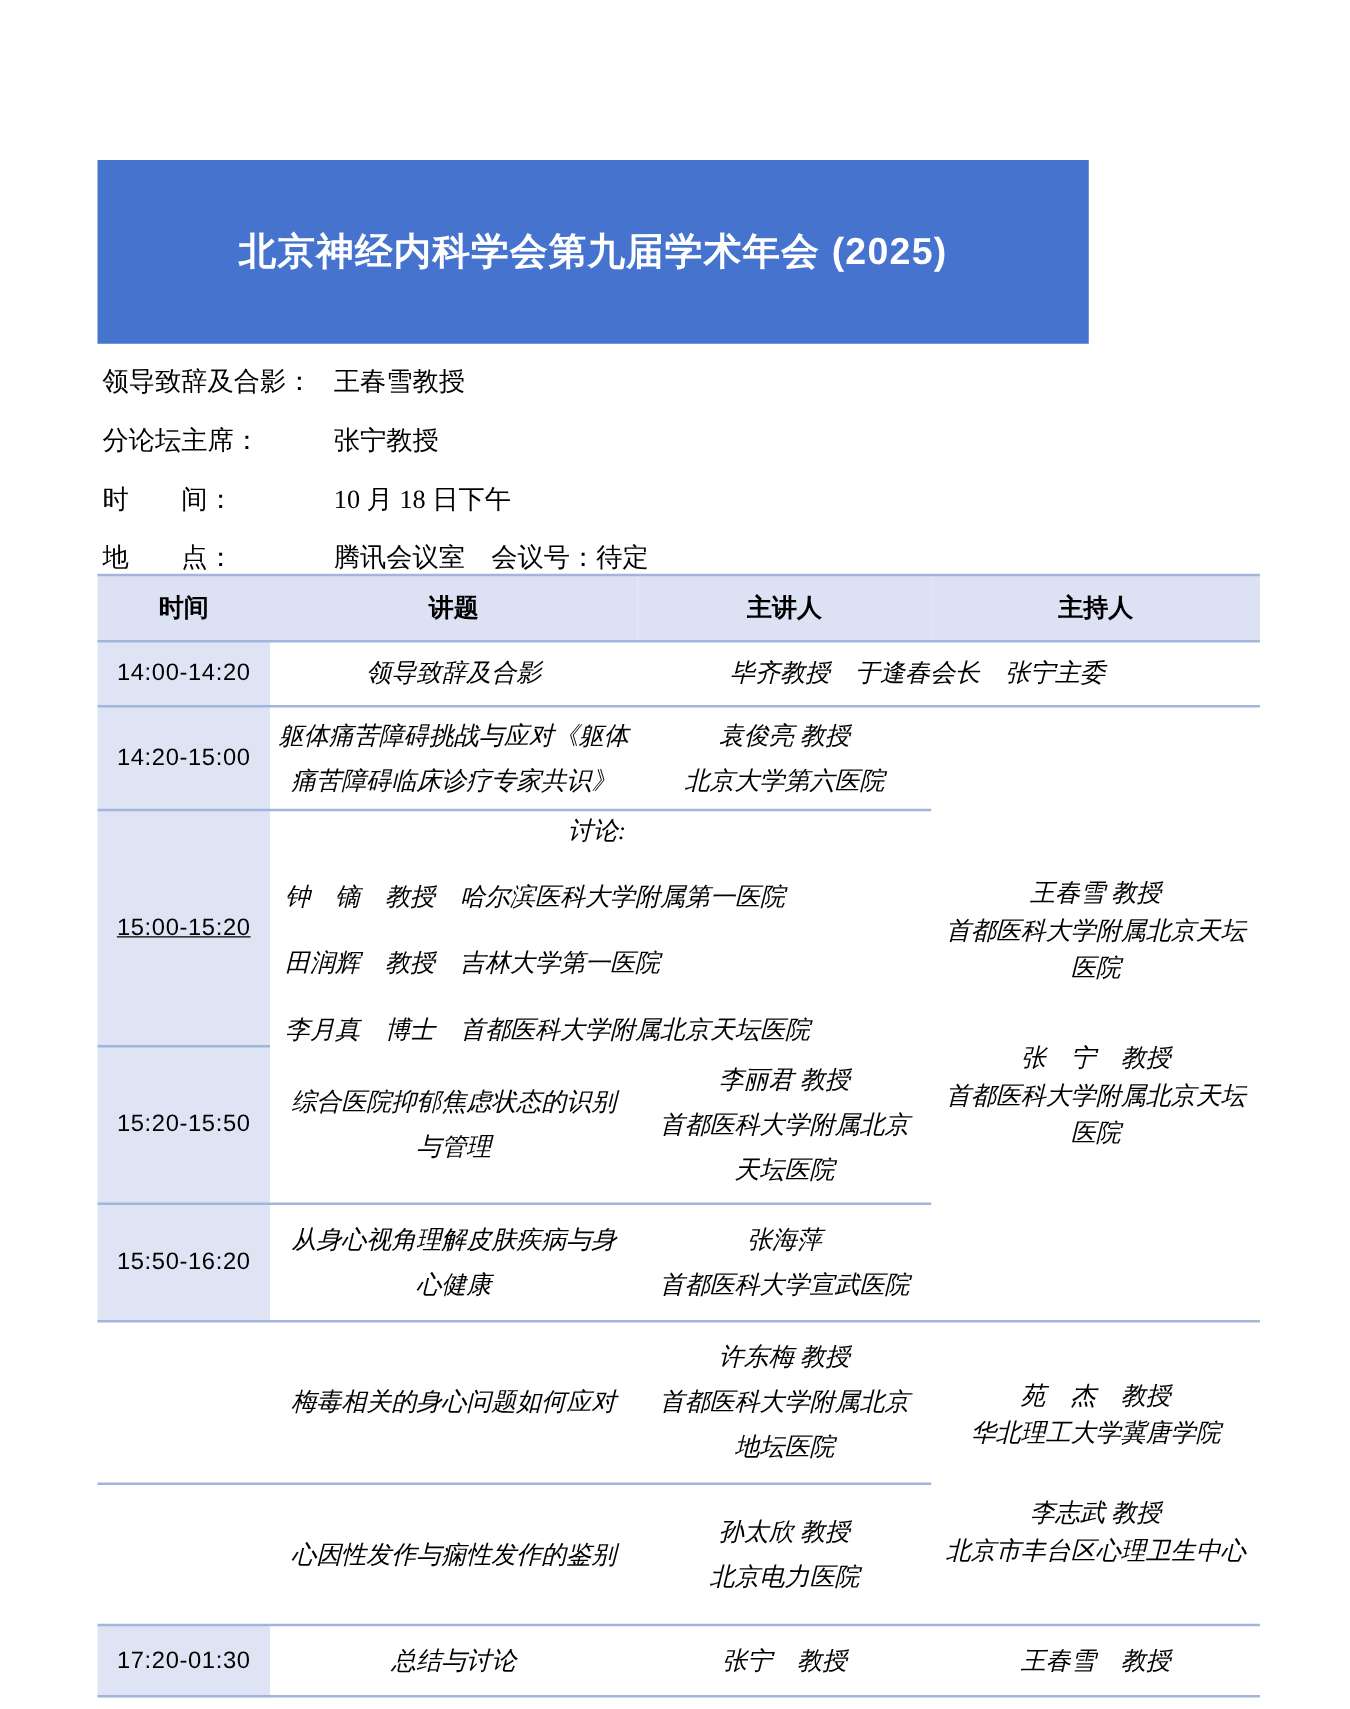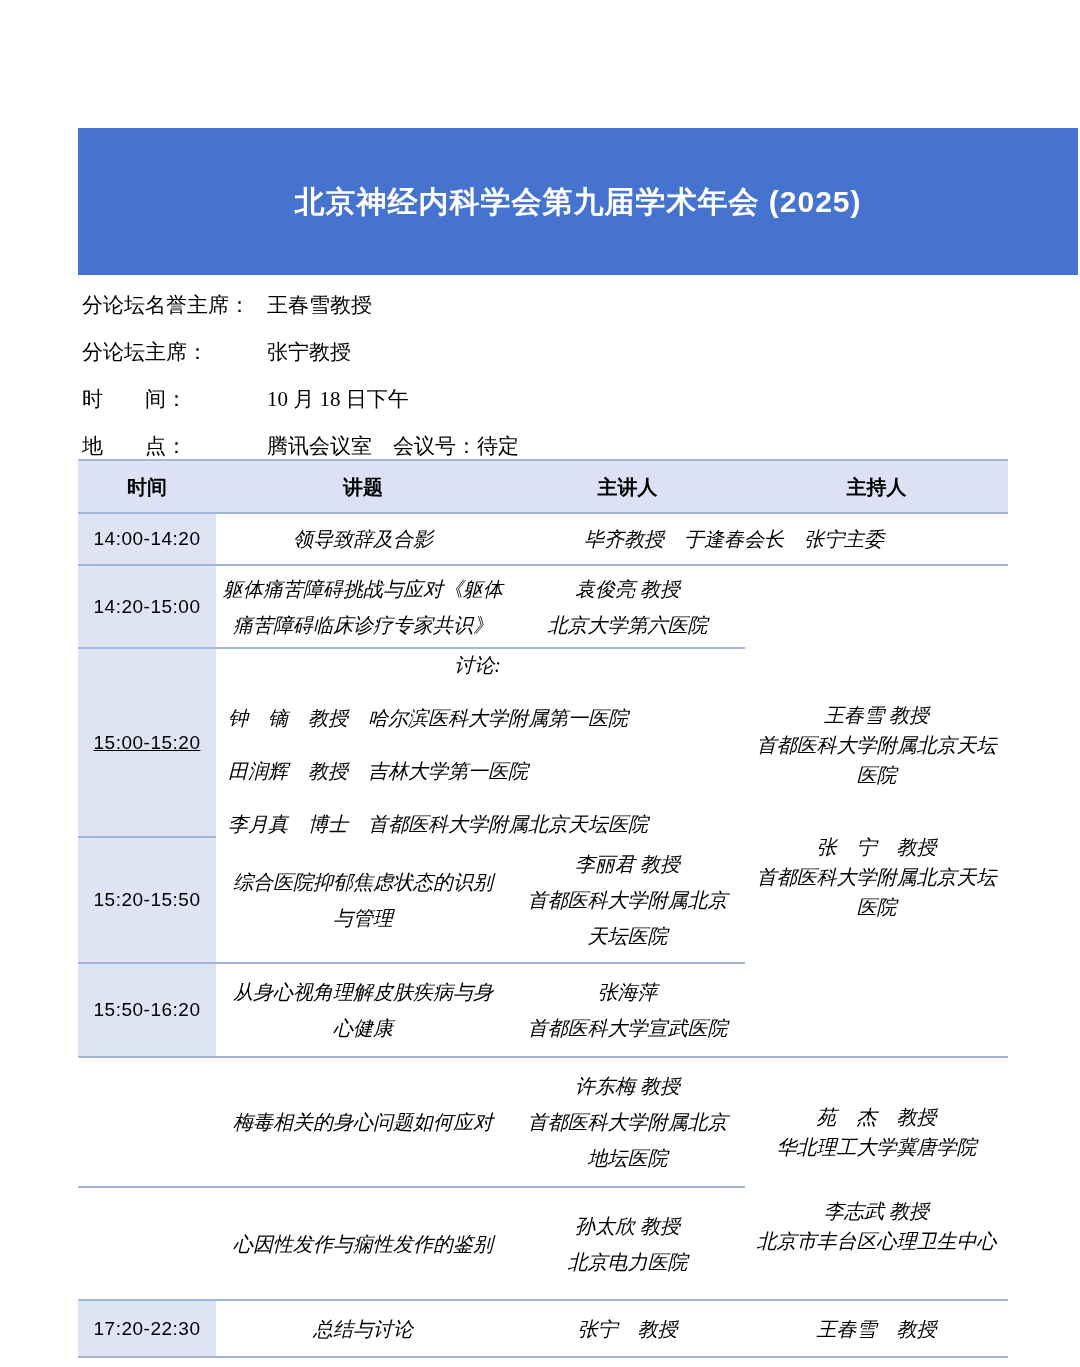--- a/index.html
+++ b/index.html
@@ -6,21 +6,21 @@
   body{
     width:1080px;height:1367px;
     font-family:"Liberation Serif","DejaVu Serif",serif;
     color:#000;
     position:relative;
   }
   .page{position:relative;width:1080px;height:1367px;background:#fff;overflow:hidden;}
 
   
   .banner{
-    position:absolute;left:78px;top:128px;width:1000px;height:147px;
+    position:absolute;left:78px;top:128px;width:793px;height:147px;
     background:#4573cd;color:#fff;
     display:flex;flex-direction:column;justify-content:center;align-items:center;gap:36px;
     font-family:"Liberation Sans","DejaVu Sans",sans-serif;
     font-weight:bold;
   }
   .banner .t1{font-size:30px;letter-spacing:1px;line-height:30px;}
   .banner .t2{font-size:29px;letter-spacing:1px;line-height:29px;}
 
   
   .info{position:absolute;left:82px;top:281px;width:860px;}
@@ -76,21 +76,21 @@
 <body>
 
 <div class="page">
 
   <div class="banner">
     <div class="t1">北京神经内科学会第九届学术年会 (2025)</div>
   </div>
 
   <div class="info">
     <div class="info-line">
-      <span class="info-label">分论坛名誉主席：</span>
+      <span class="info-label">领导致辞及合影：</span>
       <span class="info-value">王春雪教授</span>
     </div>
     <div class="info-line">
       <span class="info-label">分论坛主席：</span>
       <span class="info-value">张宁教授</span>
     </div>
     <div class="info-line">
       <span class="info-label">时　　间：</span>
       <span class="info-value">10 月 18 日下午</span>
     </div>
@@ -156,21 +156,21 @@
       <div class="hostblock">苑　杰　教授
 华北理工大学冀唐学院</div>
       <div class="hostblock">李志武 教授
 北京市丰台区心理卫生中心</div>
     </div>
 
     <div class="cell kai topic" style="grid-column:2;grid-row:8;">心因性发作与痫性发作的鉴别</div>
     <div class="cell kai speaker" style="grid-column:3;grid-row:8;">孙太欣 教授
 北京电力医院</div>
 
-    <div class="cell timecell" style="grid-column:1;grid-row:9;">17:20-22:30</div>
+    <div class="cell timecell" style="grid-column:1;grid-row:9;">17:20-01:30</div>
     <div class="cell kai topic" style="grid-column:2;grid-row:9;">总结与讨论</div>
     <div class="cell kai" style="grid-column:3;grid-row:9;">张宁　教授</div>
     <div class="cell kai" style="grid-column:4;grid-row:9;">王春雪　教授</div>
   </div>
 
   <div class="rule full" style="top:459px;"></div>
   <div class="rule full" style="top:512px;"></div>
   <div class="rule full" style="top:564px;"></div>
   <div class="rule w3" style="top:647px;"></div>
   <div class="rule w1" style="top:836px;"></div>

